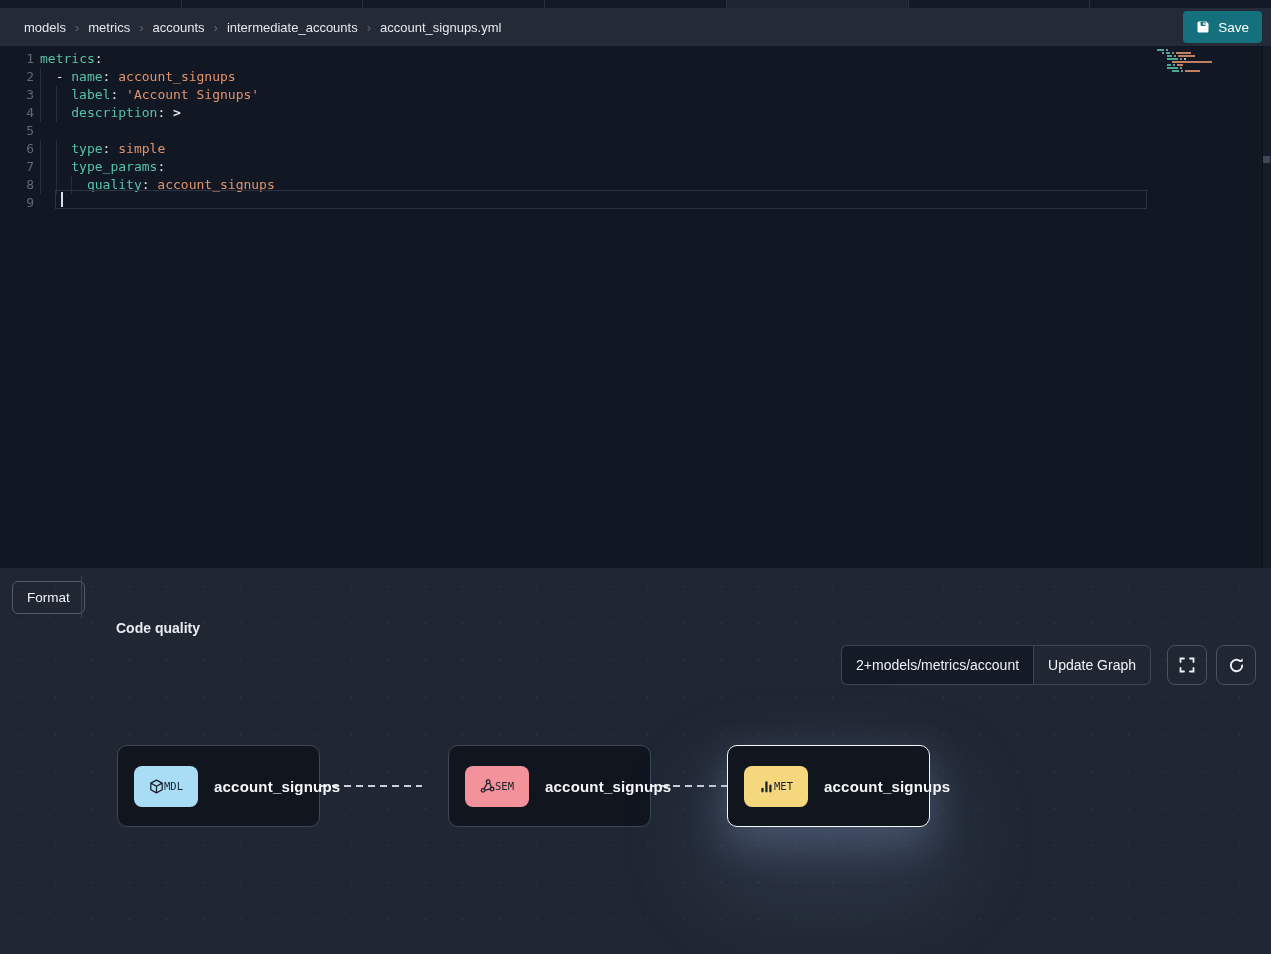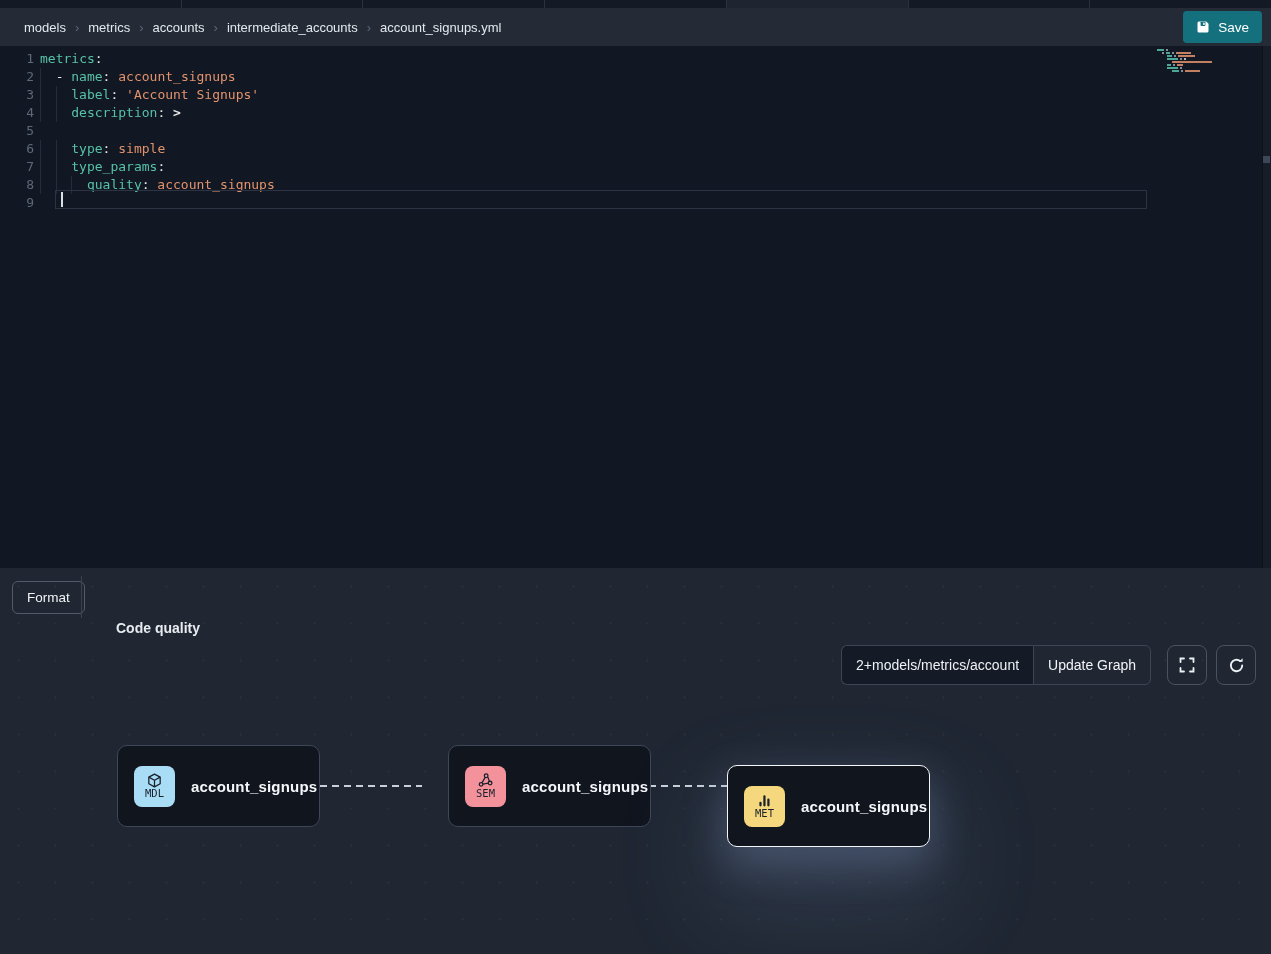--- a/index.html
+++ b/index.html
@@ -77,22 +77,22 @@
   .icon-btn { width:40px; height:40px; border:1px solid #4a5260; border-radius:8px;
     background:transparent; display:flex; align-items:center; justify-content:center; cursor:pointer; }
   .gap16 { width:16px; } .gap8 { width:9px; }
 
   
   .graph { position:absolute; left:0; top:0; width:1271px; height:386px; }
   .lnode { position:absolute; width:203px; height:82px; background:#10151e;
     border:1px solid #3e4757; border-radius:10px; display:flex; align-items:center;
     padding:0 16px; gap:16px; cursor:pointer; }
   .lnode.selected { border:1.5px solid #f5f7fa;
-    box-shadow:0 16px 38px 4px rgba(125,148,190,0.30), 0 48px 95px 18px rgba(125,148,190,0.17);margin-top:20px; }
-  .badge { width:41px; height:41px; border-radius:8px; display:flex; flex-direction:column;
+    box-shadow:0 16px 38px 4px rgba(125,148,190,0.30), 0 48px 95px 18px rgba(125,148,190,0.17); }
+  .badge { width:64px; height:41px; border-radius:8px; display:flex; flex-direction:row;
     align-items:center; justify-content:center; gap:0; flex:0 0 auto; }
   .badge svg { display:block; }
   .badge .bcode { font-family:"DejaVu Sans Mono", monospace; font-size:10.5px;
     color:#1a212c; line-height:11px; }
   .lnode .nlabel { color:#f4f6f9; font-size:15px; font-weight:700; letter-spacing:.2px; }
   .edge { position:absolute; height:2px;
     background-image:repeating-linear-gradient(90deg,#c9d0d9 0 7px, rgba(0,0,0,0) 7px 12px);
     background-size:12px 1.5px; background-repeat:repeat-x; background-position:0 0; }
 </style>
 </head>

